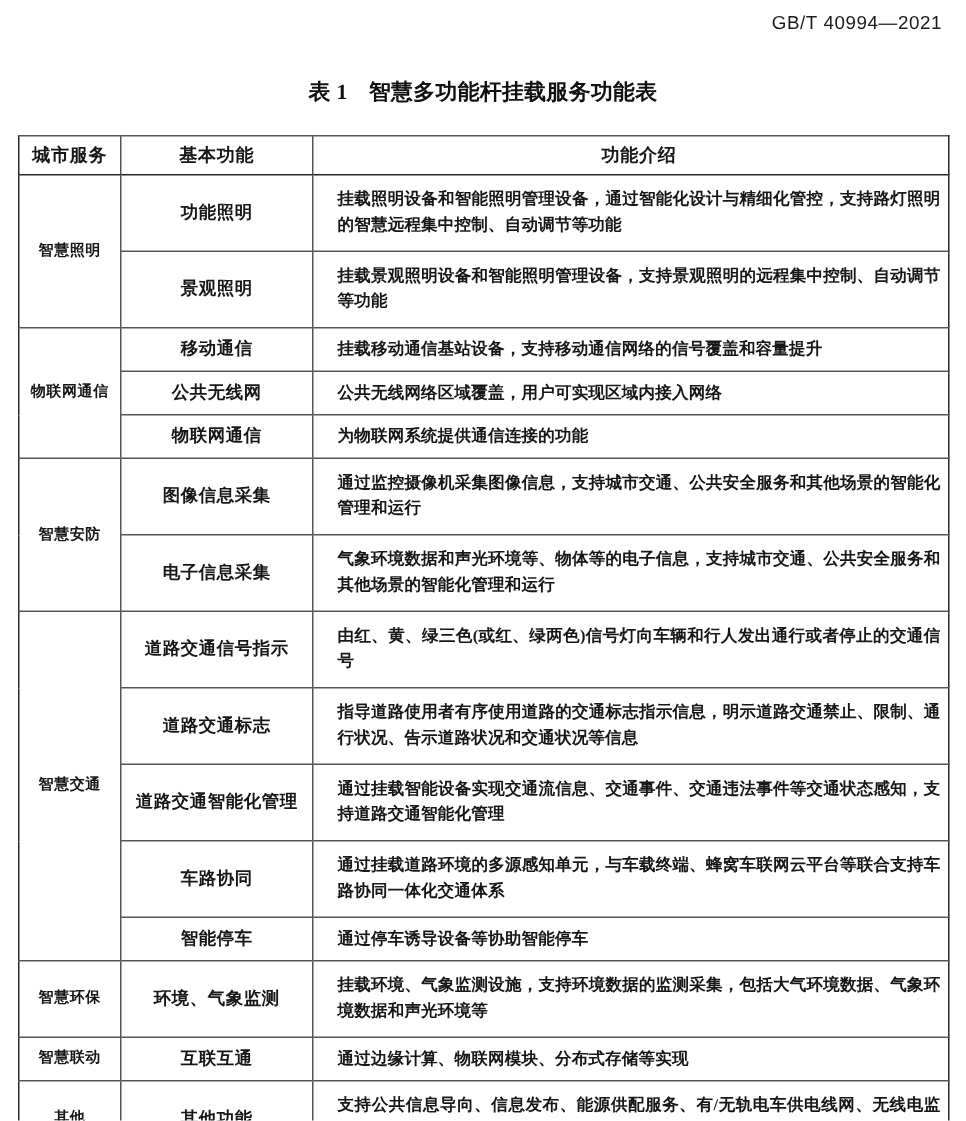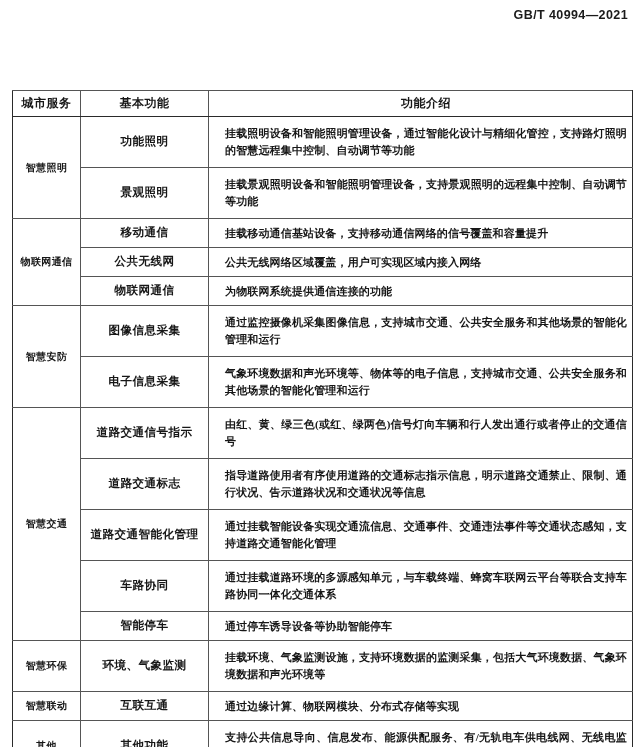--- a/index.html
+++ b/index.html
@@ -22,21 +22,21 @@
     box-sizing: border-box;
     position: relative;
   }
 
   
   .doc-header {
     position: absolute;
     top: 8px;
     right: 16px;
     font-family: "Liberation Sans", sans-serif;
-    font-weight: bold;
+    font-weight: normal;
     font-size: 12.5px;
     letter-spacing: 0.4px;
     color: #1b1b1b;
   }
 
   
   .table-caption {
     position: absolute;
     top: 52px;
     left: 0;
@@ -120,20 +120,23 @@
   tr.h1 td { height: 22px; }
   tr.h2 td { height: 44px; }
 </style>
 </head>
 <body>
 
 <div class="page">
 
   <div class="doc-header">GB/T 40994—2021</div>
 
+  <div class="table-caption">
+    <span class="cap-num">表 1</span><span>智慧多功能杆挂载服务功能表</span>
+  </div>
 
   <div class="table-wrap">
     <table class="fn-table">
       <colgroup>
         <col class="c1">
           <col class="c2">
           <col class="c3">
       </colgroup>
       <thead>
         <tr>

